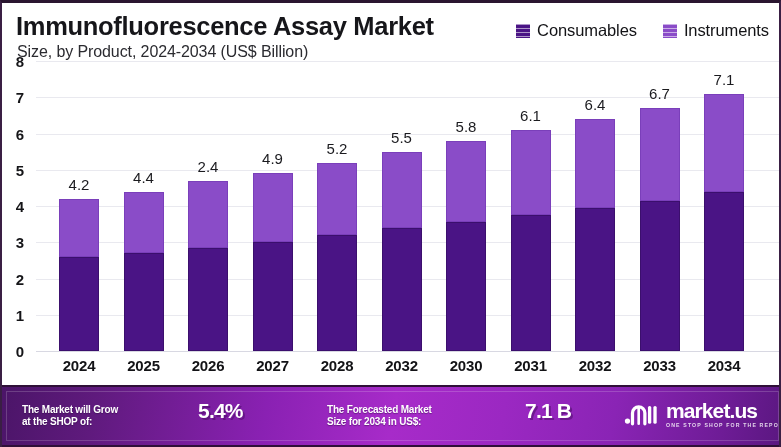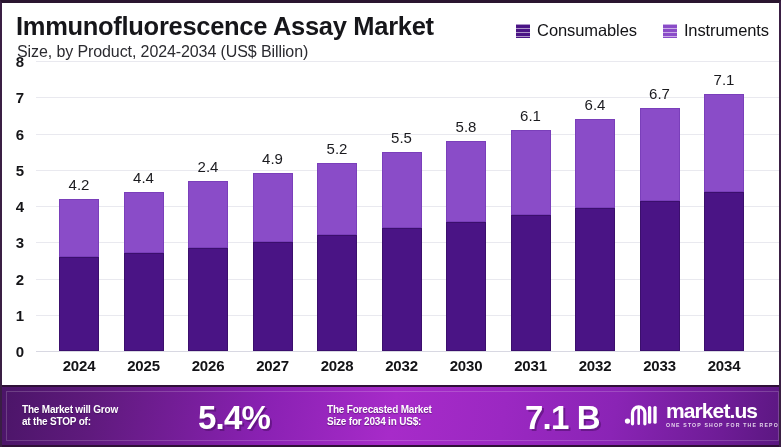--- a/index.html
+++ b/index.html
@@ -221,21 +221,21 @@
     color: #ffffff;
     font-size: 10px;
     font-weight: bold;
     line-height: 1.18;
     letter-spacing: -0.2px;
     text-shadow: 0 1px 1px rgba(40,5,60,0.45);
     white-space: nowrap;
   }
   .banner-value {
     color: #ffffff;
-    font-size: 33px;
+    font-size: 21px;
     font-weight: bold;
     letter-spacing: -0.8px;
     text-shadow: 2px 2px 0px rgba(70,10,95,0.5);
     white-space: nowrap;
   }
   #cagr-label { position: absolute; left: 20px; top: 17px; }
   #cagr-value { position: absolute; left: 196px; top: 12px; }
   #fc-label   { position: absolute; left: 325px; top: 17px; }
   #fc-value   { position: absolute; left: 523px; top: 12px; }
 
@@ -392,21 +392,21 @@
         <div class="xtick" style="left: 464.5px;">2031</div>
         <div class="xtick" style="left: 529px;">2032</div>
         <div class="xtick" style="left: 593.5px;">2033</div>
         <div class="xtick" style="left: 658px;">2034</div>
       </div>
   </div>
 
   <div id="banner">
     <div class="banner-text" id="cagr-label">
       <span>The Market will Grow</span><br>
-      <span>at the STOP of:</span>
+      <span>at the SHOP of:</span>
     </div>
     <div class="banner-value" id="cagr-value">5.4%</div>
 
     <div class="banner-text" id="fc-label">
       <span>The Forecasted Market</span><br>
       <span>Size for 2034 in US$:</span>
     </div>
     <div class="banner-value" id="fc-value">7.1 B</div>
 
     <div id="logo">

